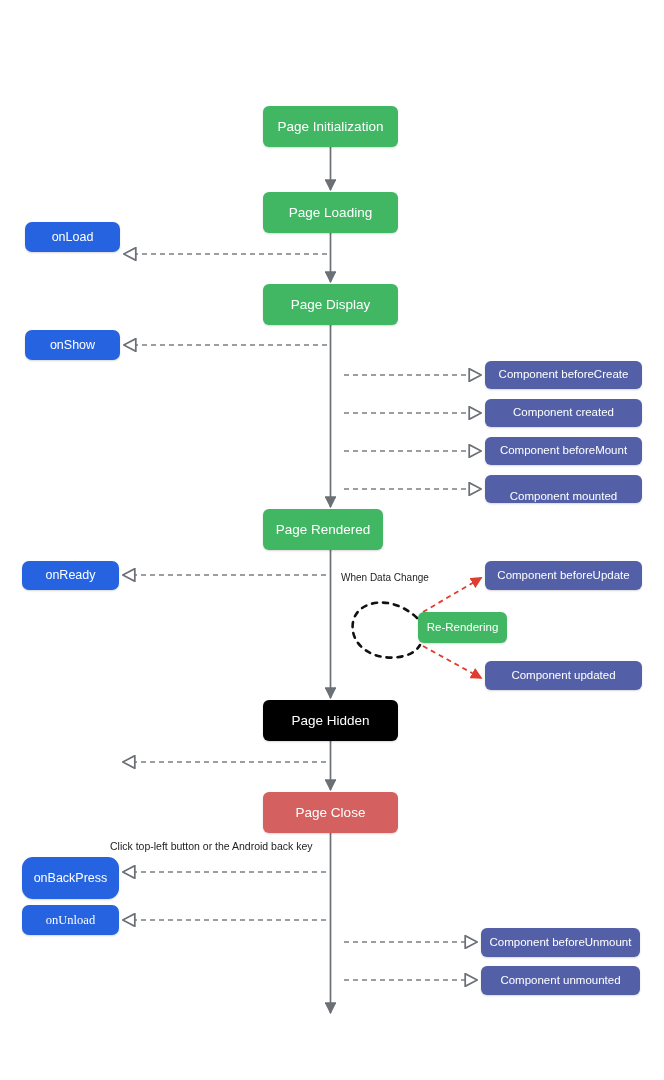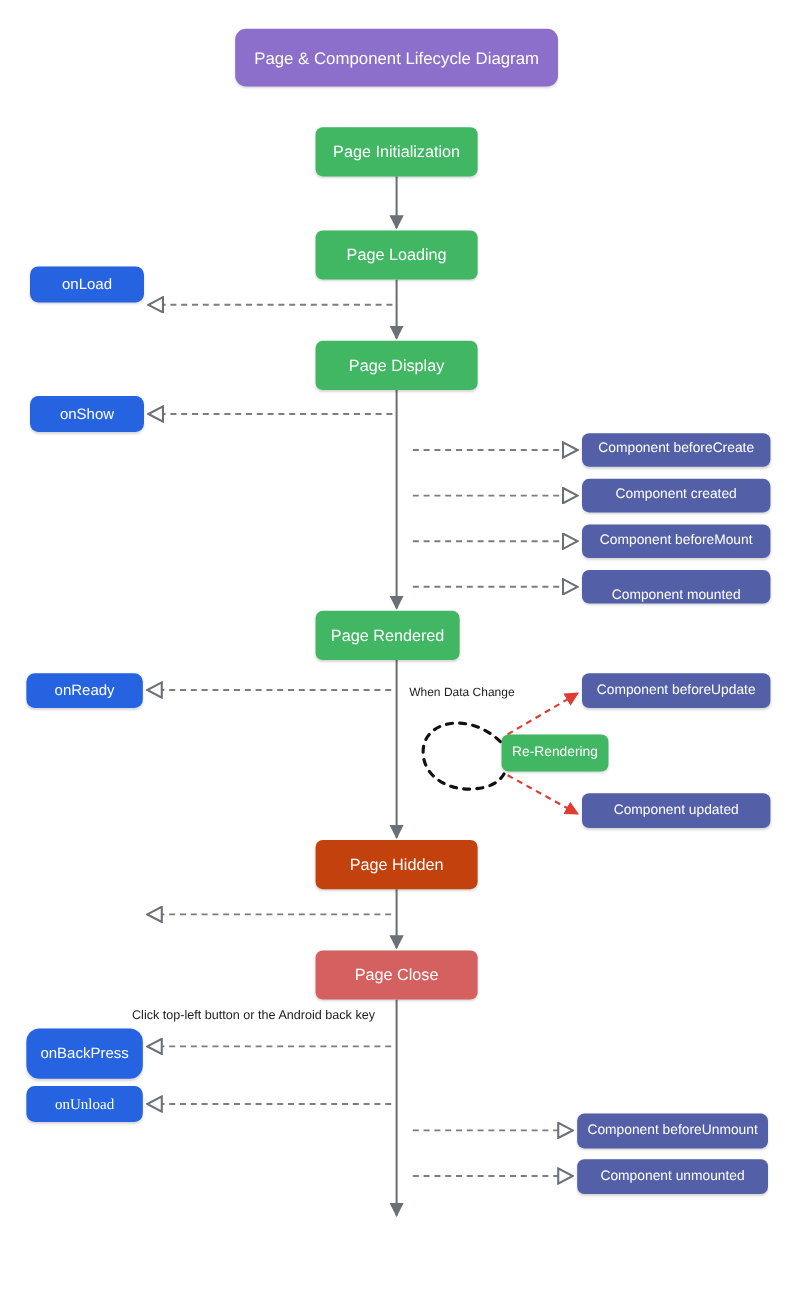--- a/index.html
+++ b/index.html
@@ -44,21 +44,21 @@
   .node-title {
     background: #8B6FCB;
     border-radius: 9px;
     font-size: 14px;
   }
   .node-stage {
     background: #41B764;
     font-size: 13.5px;
   }
   .node-stage-hidden {
-    background: #c2410c;
+    background: #000000;
     font-size: 13.5px;
     text-align: right;
   }
   .node-stage-close {
     background: #D4605F;
     font-size: 13.5px;
   }
   .node-event {
     background: #2563E0;
     font-size: 12.5px;
@@ -134,23 +134,20 @@
     </g>
 
     <path d="M 417 618 C 392 594, 357 600, 353 622 C 349 646, 375 663, 404 656 C 412 654, 417 650, 420 645" stroke="#111111" stroke-width="2.6" fill="none" stroke-dasharray="5 6" stroke-linecap="round"></path>
 
     <g stroke="#E03C31" stroke-width="1.8" fill="none" stroke-dasharray="5 4" marker-end="url(#arrow-red)">
       <path d="M 423 612 L 481 578"></path>
       <path d="M 423 646 L 481 678"></path>
     </g>
   </svg>
 
-  <div class="node node-title" style="left:196px; top:24px; width:269px; height:48px;">
-    <span>Page &amp; Component Lifecycle Diagram</span>
-  </div>
 
   <div class="node node-stage" style="left:263px; top:106px; width:135px; height:41px;">
     <span>Page Initialization</span>
   </div>
   <div class="node node-stage" style="left:263px; top:192px; width:135px; height:41px;">
     <span>Page Loading</span>
   </div>
   <div class="node node-stage" style="left:263px; top:284px; width:135px; height:41px;">
     <span>Page Display</span>
   </div>

